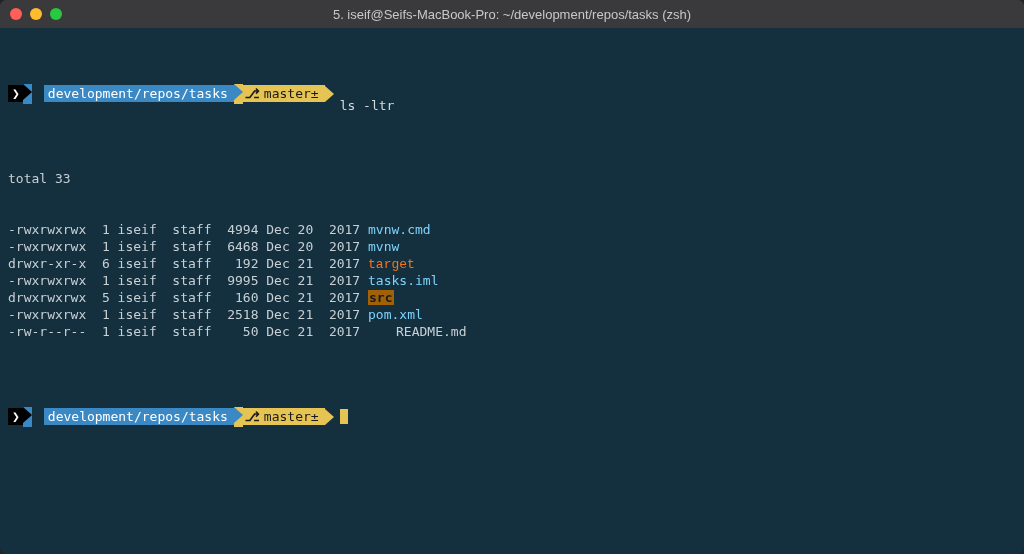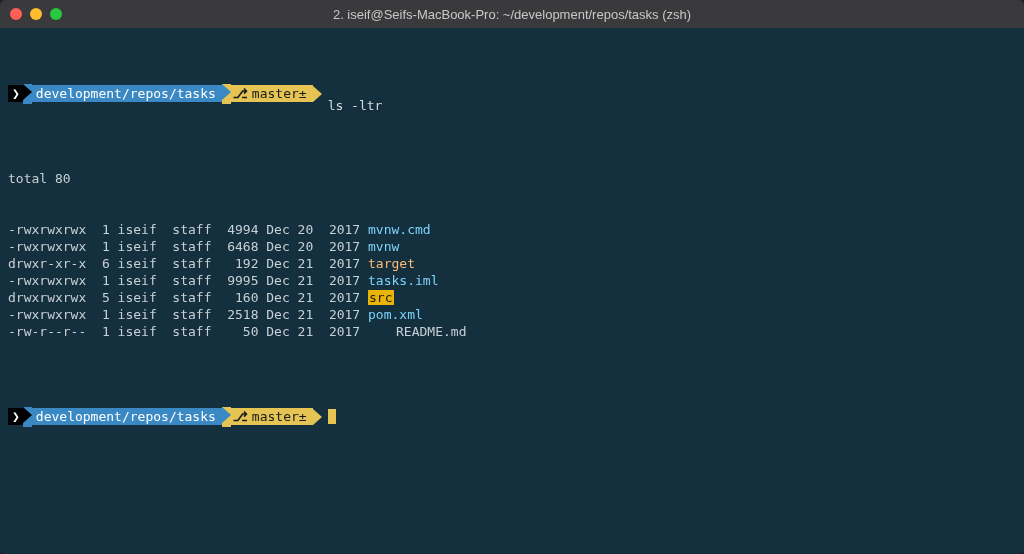--- a/index.html
+++ b/index.html
@@ -75,20 +75,21 @@
       border-bottom: 8.5px solid transparent;
       border-left: 9px solid #000;
     }
     .seg-path {
       background: #3a88c4;
       color: #ffffff;
       padding: 0 6px 0 4px;
       display: inline-flex;
       align-items: center;
       height: 17px;
+      margin-left: 12px;
     }
     .seg-path-tri-bg {
       background: #e5c454;
       display: inline-block;
     }
     .seg-path-tri {
       width: 0; height: 0;
       border-top: 8.5px solid transparent;
       border-bottom: 8.5px solid transparent;
       border-left: 9px solid #3a88c4;
@@ -117,26 +118,27 @@
     .cmd {
       color: #d4d9dc;
       padding-left: 6px;
       margin-top: 24px;
     }
     .output-line {
       height: 17px;
     }
     .total { color: #c8d0d4; }
     .fn-red { color: #7dd3fc; }
-    .fn-cyan { color: #fdba74; }
+    .fn-cyan { color: #f97316; font-family: Liberation Mono, monospace; }
     .fn-white { color: #c8d0d4; padding-left: 28px; }
     .fn-src {
-      background: #eab308;
+      background: #a16207;
       color: #1a1a1a;
       padding: 0 1px;
+      font-weight: bold;
     }
     .cursor {
       display: inline-block;
       width: 8px;
       height: 15px;
       background: #e5c454;
       margin-left: 6px;
       vertical-align: middle;
     }
     .prompt-arrow-chevron {
@@ -147,31 +149,31 @@
 </head>
 <body>
 
 <div class="window">
   <div class="titlebar">
     <div class="traffic-lights">
       <div class="light red"></div>
       <div class="light yellow"></div>
       <div class="light green"></div>
     </div>
-    <div class="title">2. iseif@Seifs-MacBook-Pro: ~/development/repos/tasks (zsh)</div>
+    <div class="title">5. iseif@Seifs-MacBook-Pro: ~/development/repos/tasks (zsh)</div>
   </div>
 
   <div class="terminal">
     
     <div class="prompt-line">
       <span class="arrow-black"><span class="prompt-arrow-chevron">❯</span></span><span class="arrow-black-on-blue"><span class="arrow-black-tri" style="display:inline-block;"></span></span><span class="seg-path"> <span>development/repos/tasks</span> </span><span class="seg-path-tri-bg"><span class="seg-path-tri" style="display:inline-block;"></span></span><span class="seg-branch"><span class="branch-icon">⎇</span><span>master±</span></span><span class="seg-branch-tri"></span><span class="cmd">ls -ltr</span>
     </div>
 
     
-    <div class="output-line total">total 80</div>
+    <div class="output-line total">total 33</div>
     <div id="rows-container"><div class="output-line"><span>-rwxrwxrwx  1 iseif  staff  4994 Dec 20  2017 </span><span class="fn-red">mvnw.cmd</span></div><div class="output-line"><span>-rwxrwxrwx  1 iseif  staff  6468 Dec 20  2017 </span><span class="fn-red">mvnw</span></div><div class="output-line"><span>drwxr-xr-x  6 iseif  staff   192 Dec 21  2017 </span><span class="fn-cyan">target</span></div><div class="output-line"><span>-rwxrwxrwx  1 iseif  staff  9995 Dec 21  2017 </span><span class="fn-red">tasks.iml</span></div><div class="output-line"><span>drwxrwxrwx  5 iseif  staff   160 Dec 21  2017 </span><span class="fn-src">src</span></div><div class="output-line"><span>-rwxrwxrwx  1 iseif  staff  2518 Dec 21  2017 </span><span class="fn-red">pom.xml</span></div><div class="output-line"><span>-rw-r--r--  1 iseif  staff    50 Dec 21  2017 </span><span class="fn-white">README.md</span></div></div>
 
     
     <div class="prompt-line">
       <span class="arrow-black"><span class="prompt-arrow-chevron">❯</span></span><span class="arrow-black-on-blue"><span class="arrow-black-tri" style="display:inline-block;"></span></span><span class="seg-path"> <span>development/repos/tasks</span> </span><span class="seg-path-tri-bg"><span class="seg-path-tri" style="display:inline-block;"></span></span><span class="seg-branch"><span class="branch-icon">⎇</span><span>master±</span></span><span class="seg-branch-tri"></span><span class="cursor"></span>
     </div>
   </div>
 </div>
 
 </body></html>

